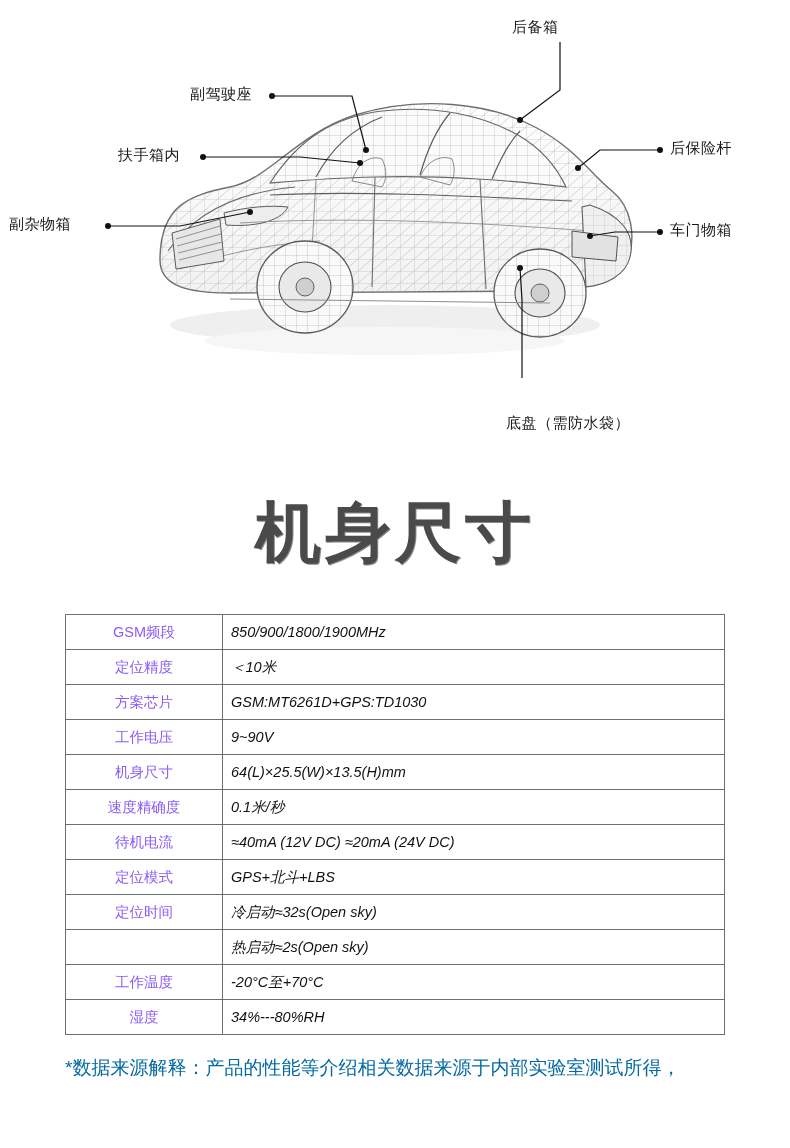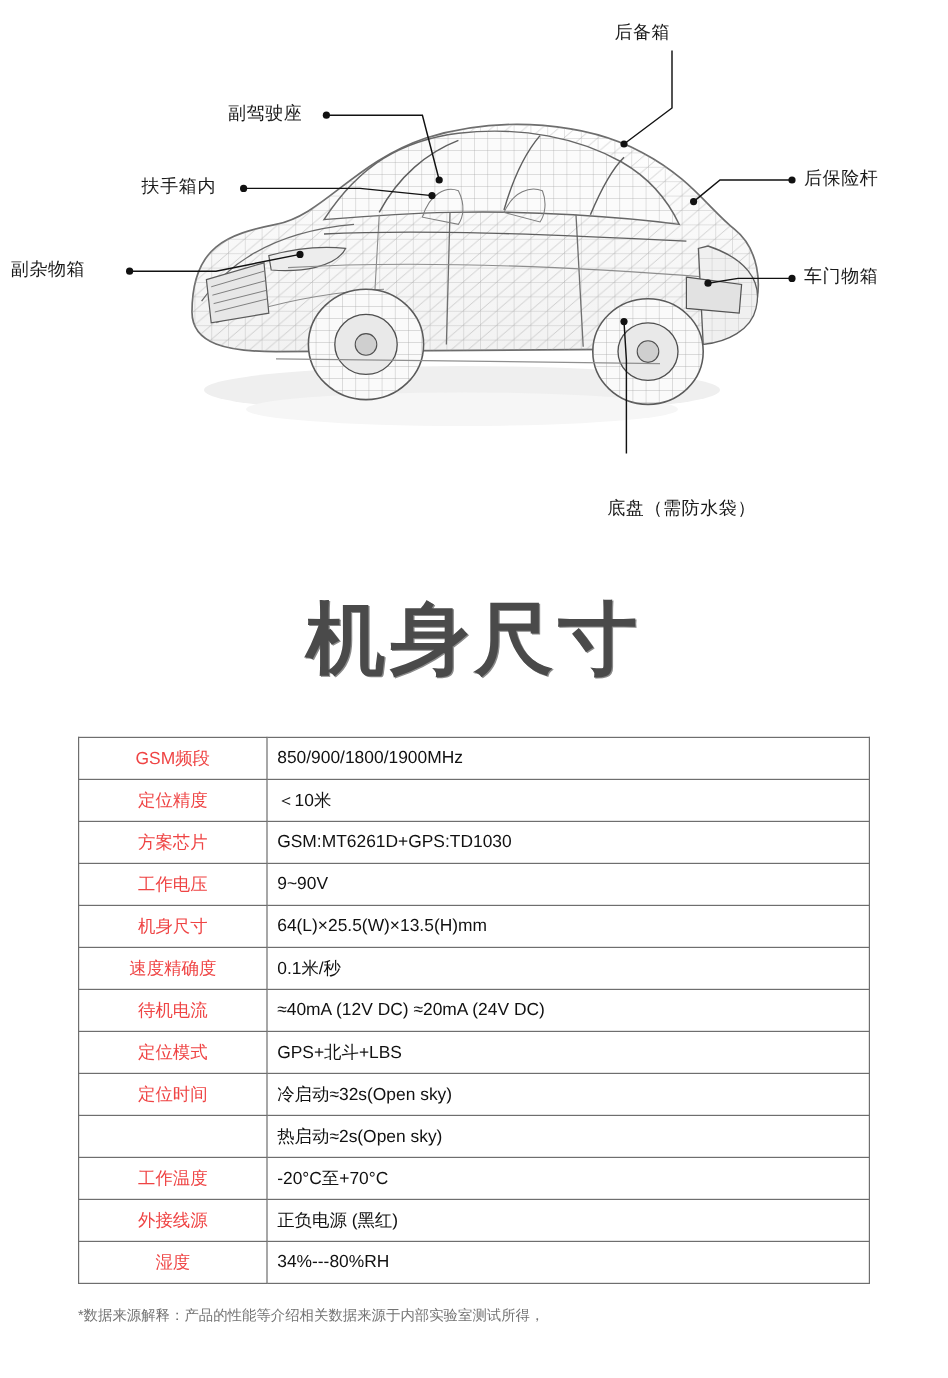--- a/index.html
+++ b/index.html
@@ -70,33 +70,34 @@
   }
   table.spec td {
     border: 1px solid #6e6e6e;
     height: 34px;
     padding: 0 8px;
     vertical-align: middle;
   }
   table.spec td.label {
     width: 140px;
     text-align: center;
-    color: #ef4444;
+    color: #8b5cf6;
   }
   table.spec td.value {
     color: #111;
+    font-style: italic;
   }
 
   
   .footnote {
     width: 660px;
     margin: 16px auto 0 auto;
-    font-size: 12px;
+    font-size: 19px;
     line-height: 1.75;
-    color: #737373;
+    color: #0369a1;
   }
   .footnote .l2 {
     padding-left: 18px;
   }
 </style>
 </head>
 <body>
 
 <div class="diagram">
 
@@ -270,24 +271,20 @@
       </tr>
       <tr>
         <td class="label"></td>
         <td class="value">热启动≈2s(Open sky)</td>
       </tr>
       <tr>
         <td class="label">工作温度</td>
         <td class="value">-20°C至+70°C</td>
       </tr>
       <tr>
-        <td class="label">外接线源</td>
-        <td class="value">正负电源 (黑红)</td>
-      </tr>
-      <tr>
         <td class="label">湿度</td>
         <td class="value">34%---80%RH</td>
       </tr>
     </tbody>
   </table>
 </div>
 
 <div class="footnote">
   <div>*数据来源解释：产品的性能等介绍相关数据来源于内部实验室测试所得，</div>
 </div>

